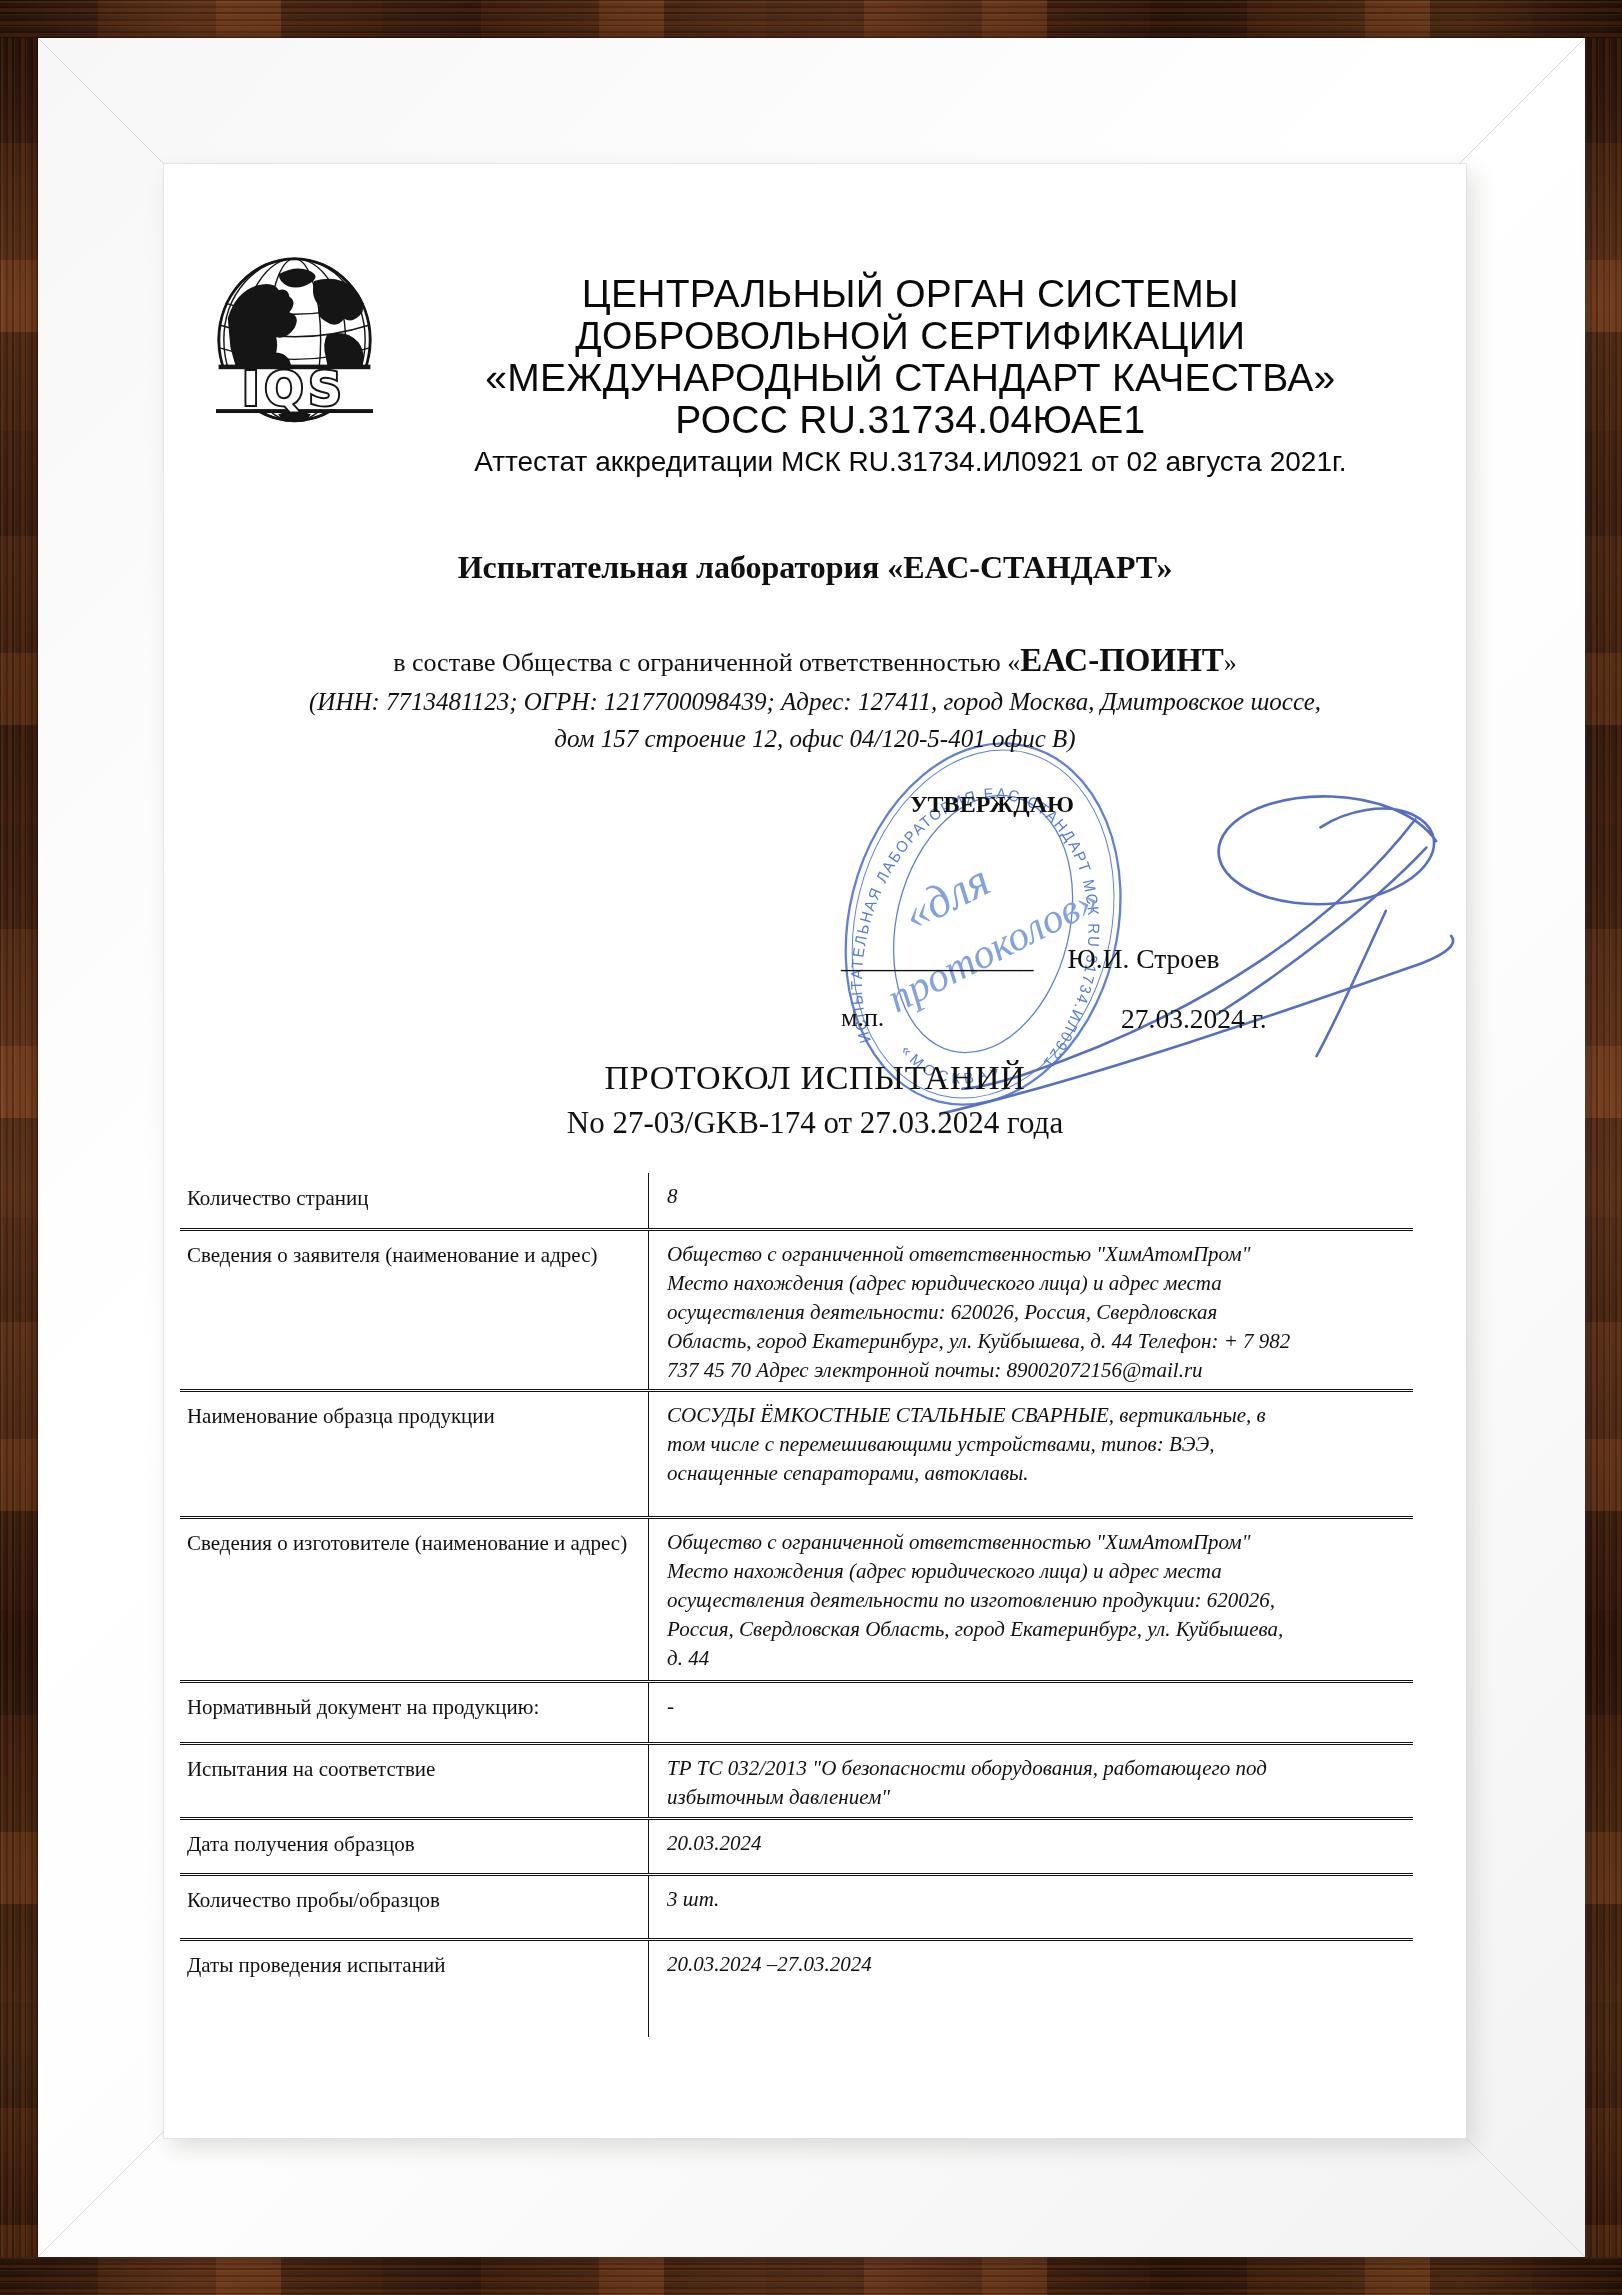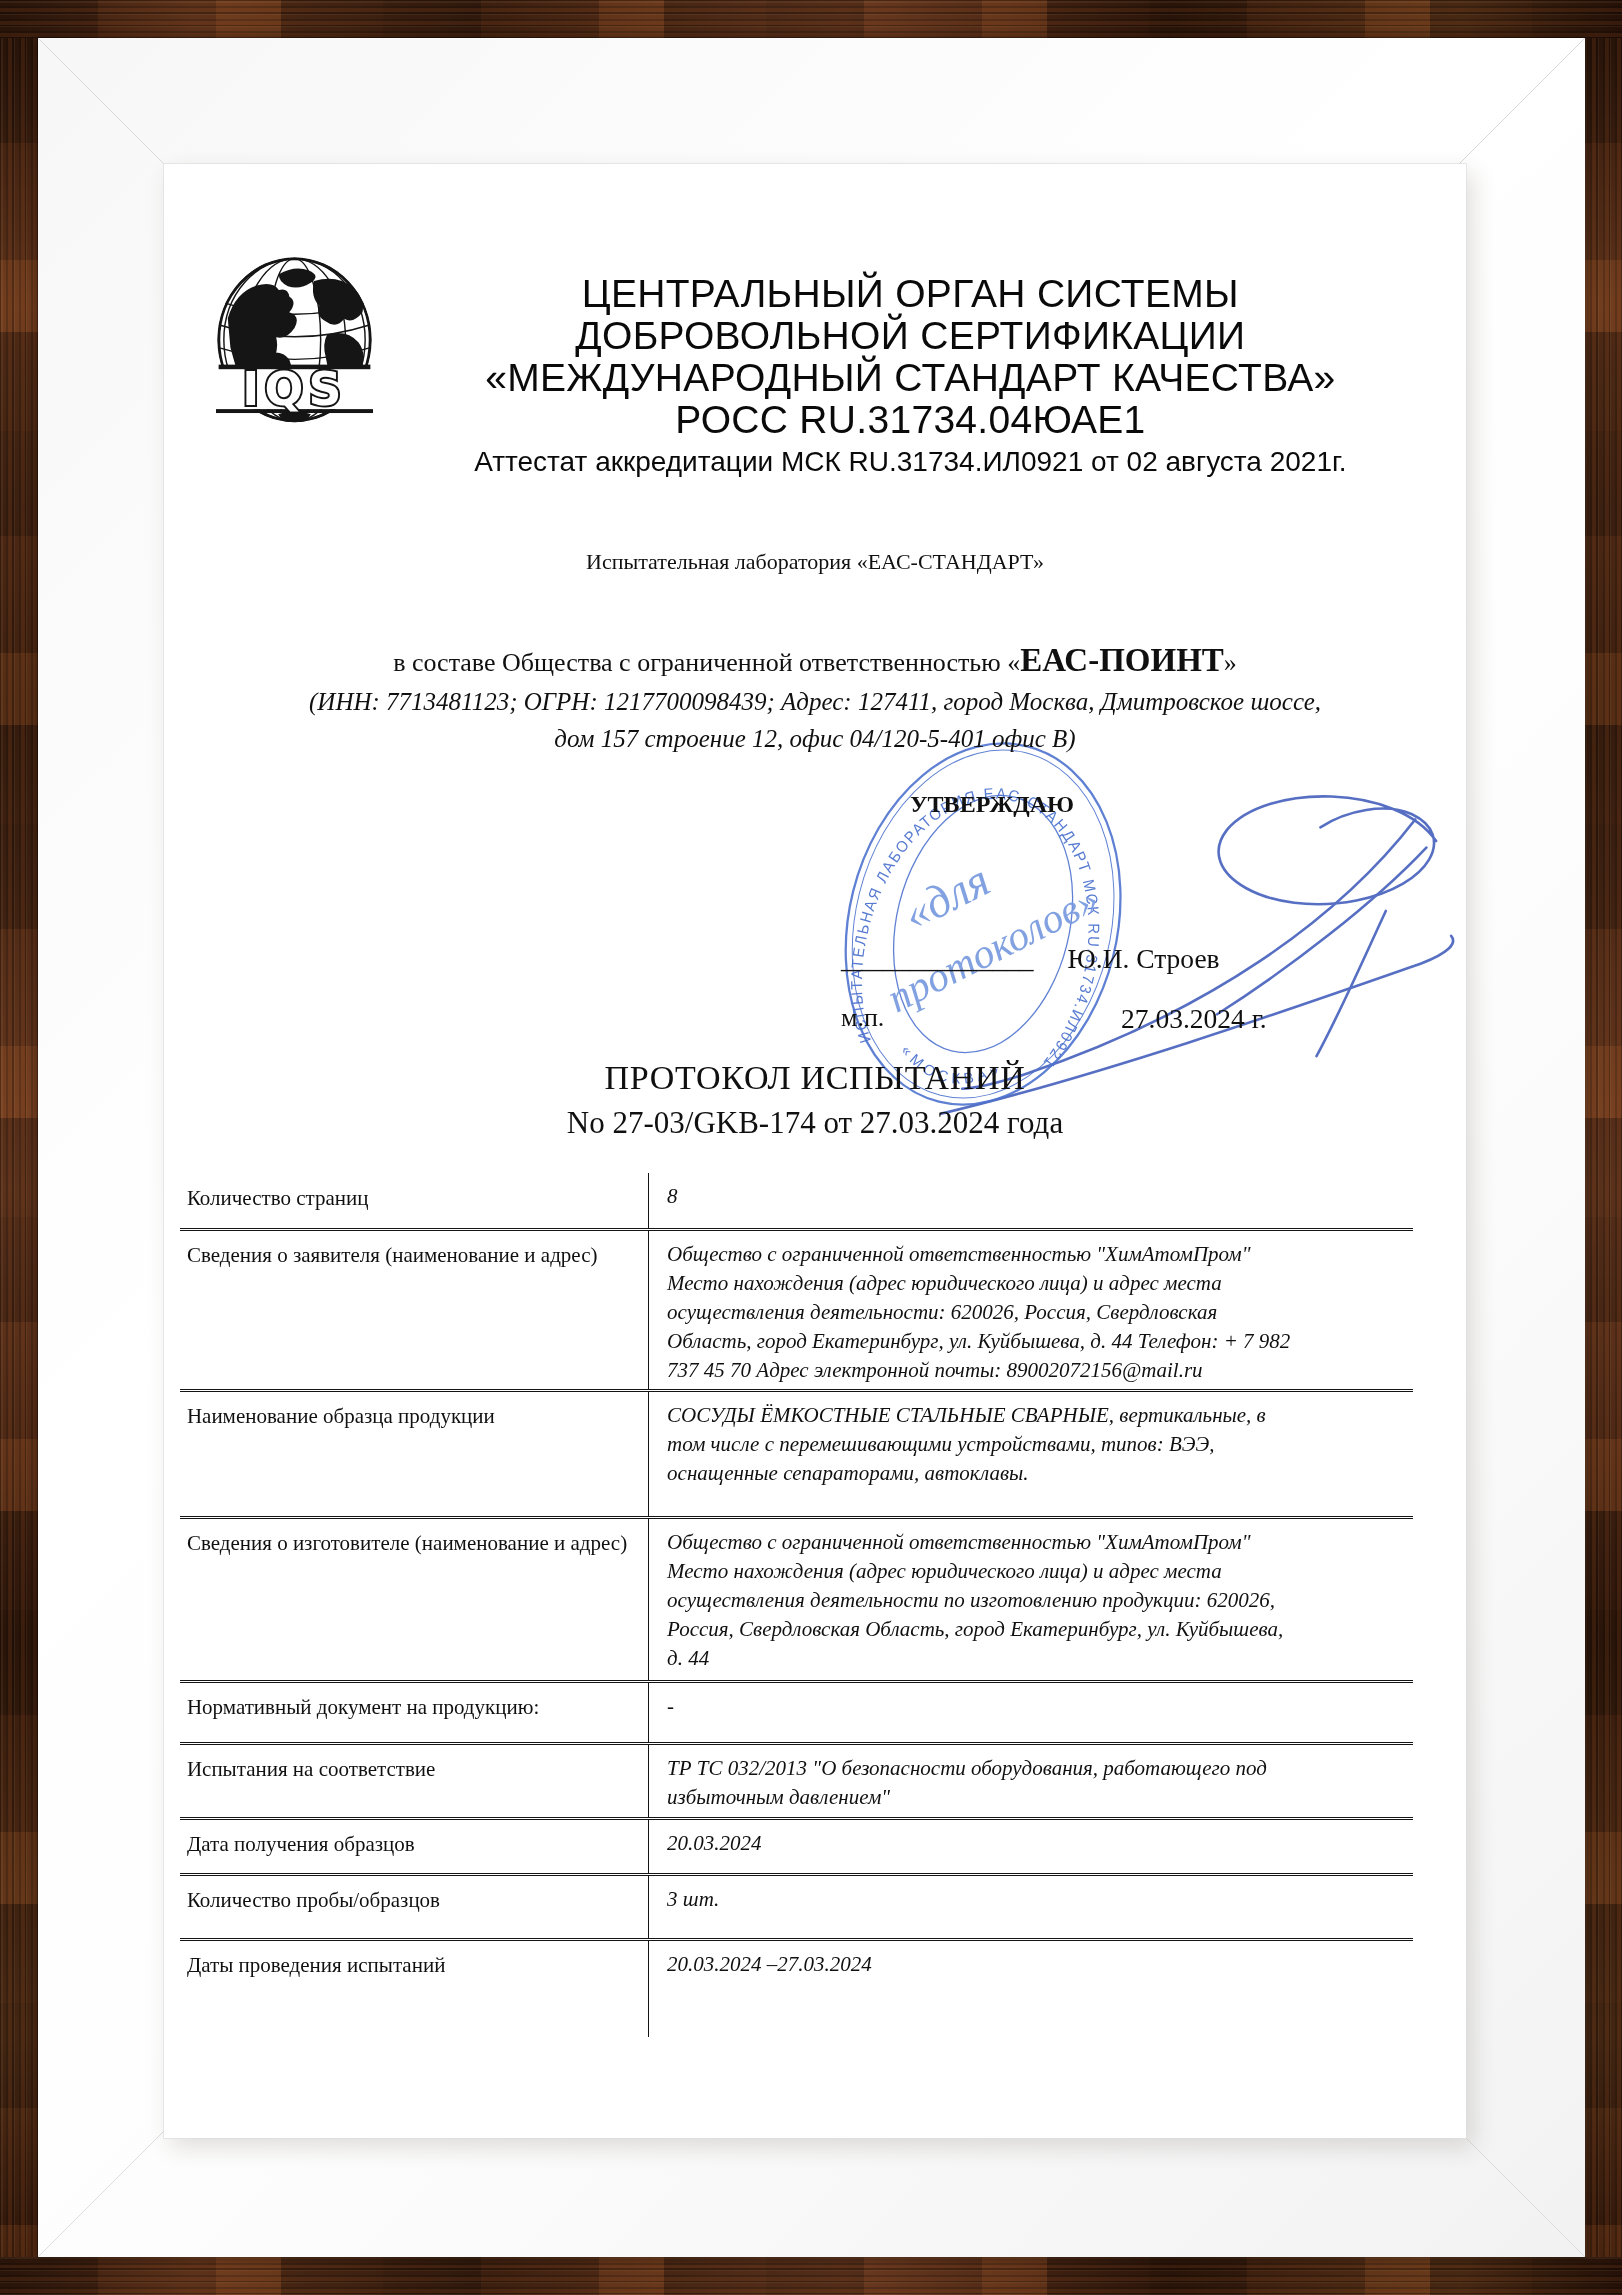--- a/index.html
+++ b/index.html
@@ -50,21 +50,21 @@
 
   
   .header-row{position:absolute;top:92px;left:52px;right:18.3px;display:flex;align-items:flex-start;}
   .logo-box{width:157px;height:178px;flex:0 0 auto;}
   .header-text{flex:1 1 auto;text-align:center;padding-top:17px;
     font-family:"Liberation Sans","DejaVu Sans",sans-serif;color:#0a0a0a;}
   .header-text .big{font-size:39px;line-height:42px;letter-spacing:0.3px;}
   .header-text .small{font-size:28px;line-height:34px;margin-top:4px;}
 
   
-  .lab-title{top:385px;left:0;right:0;text-align:center;font-size:22px;font-weight:normal;}
+  .lab-title{top:385px;left:0;right:0;text-align:center;font-size:32px;font-weight:bold;}
   .member-block{top:476px;left:0;right:0;text-align:center;}
   .member-line{font-size:26px;line-height:41px;}
   .member-name{font-size:33px;font-weight:bold;}
   .detail-line{font-size:25px;line-height:37px;font-style:italic;}
 
   
   .approval{top:627px;left:677px;width:628px;height:281px;font-size:27.5px;}
   .approve-label{position:absolute;left:69px;top:0;font-weight:bold;font-size:24px;}
   .head-line{position:absolute;left:0;top:84px;white-space:nowrap;}
   .head-org{font-weight:bold;font-size:30px;}

